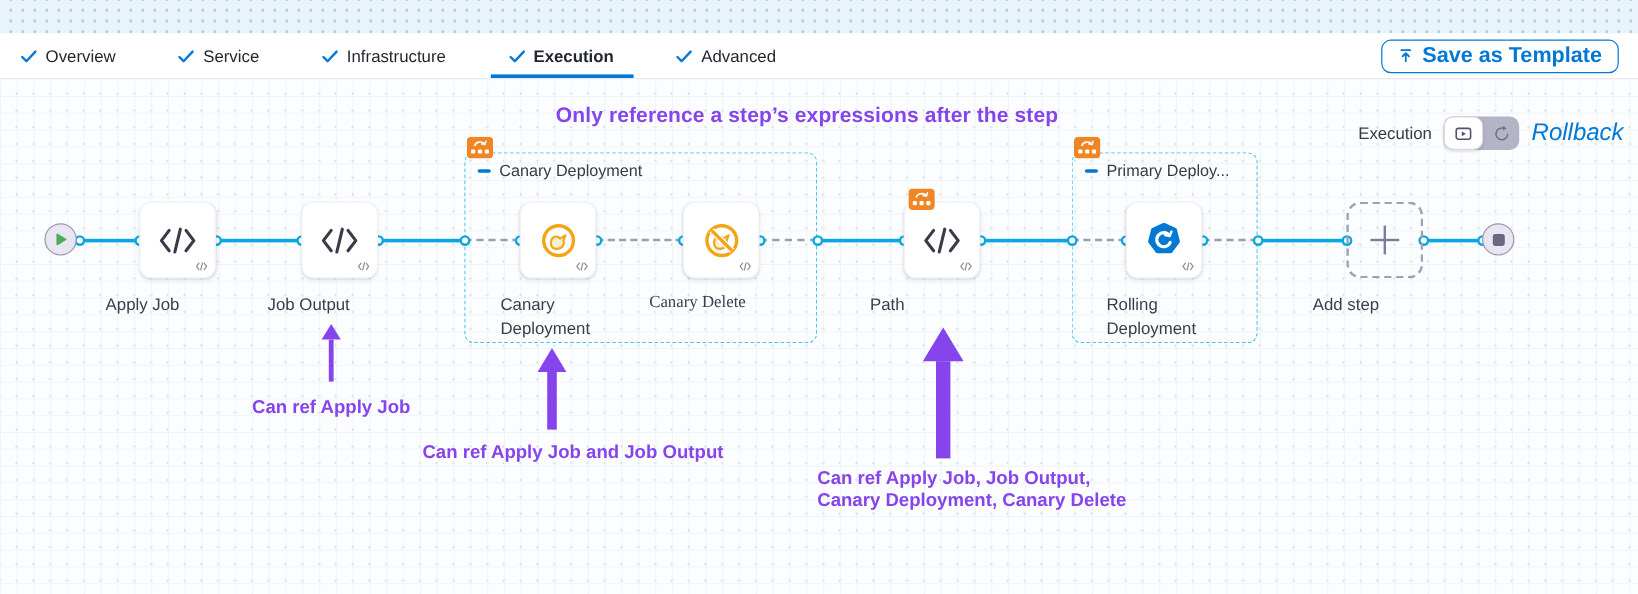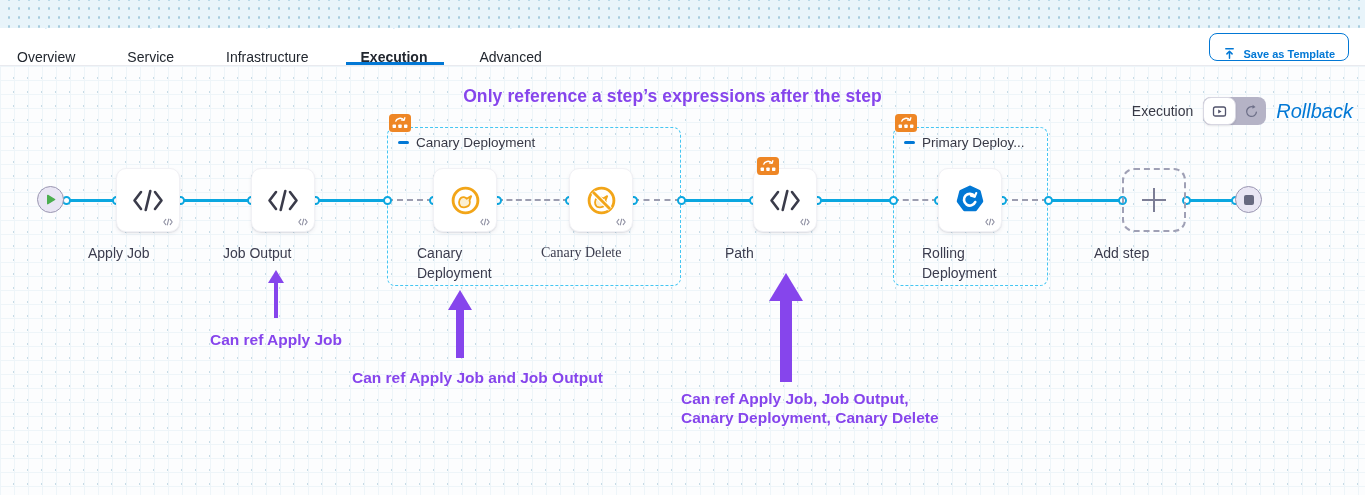--- a/index.html
+++ b/index.html
@@ -17,29 +17,29 @@
     background-position:4px 4px;
   }
 
   
   .tab-bar {
     height:38px; background:#fff; border-bottom:1px solid #e9eaef;
     display:flex; align-items:stretch; padding-left:17px;
     position:relative;
   }
   .tabs { display:flex; gap:52px; }
-  .tab { display:flex; align-items:center; gap:20px; font-size:14px; color:#22272f;
-         position:relative; cursor:pointer; font-weight:500;flex-direction:column; }
+  .tab { display:flex; align-items:center; gap:7px; font-size:14px; color:#22272f;
+         position:relative; cursor:pointer; font-weight:500; }
   .tab.active { font-weight:700; }
   .tab.active::after { content:''; position:absolute; left:-15px; right:-17px; bottom:0;
          height:3px; background:#0278d5; }
   .tabbar-right { margin-left:auto; display:flex; align-items:center; padding-right:16px; }
-  .save-btn { display:flex; align-items:flex-end; gap:7px; height:28px; padding:0 13px;
+  .save-btn { display:flex; align-items:center; gap:7px; height:28px; padding:0 13px;
          border:1px solid #0278d5; border-radius:8px; background:#fff; color:#0278d5;
-         font-size:11px; font-weight:700; cursor:pointer; font-family:inherit; }
+         font-size:18px; font-weight:700; cursor:pointer; font-family:inherit; }
 
   
   .canvas {
     position:relative; width:1365px; height:429px;
     background-color:#fcfdfe;
     background-image:
       linear-gradient(to right, #eef5f9 1px, transparent 1px),
       linear-gradient(to bottom, #eef5f9 1px, transparent 1px),
       radial-gradient(circle, #c7dbe6 0.9px, transparent 1.1px);
     background-size:14px 14px, 14px 14px, 14px 14px;

